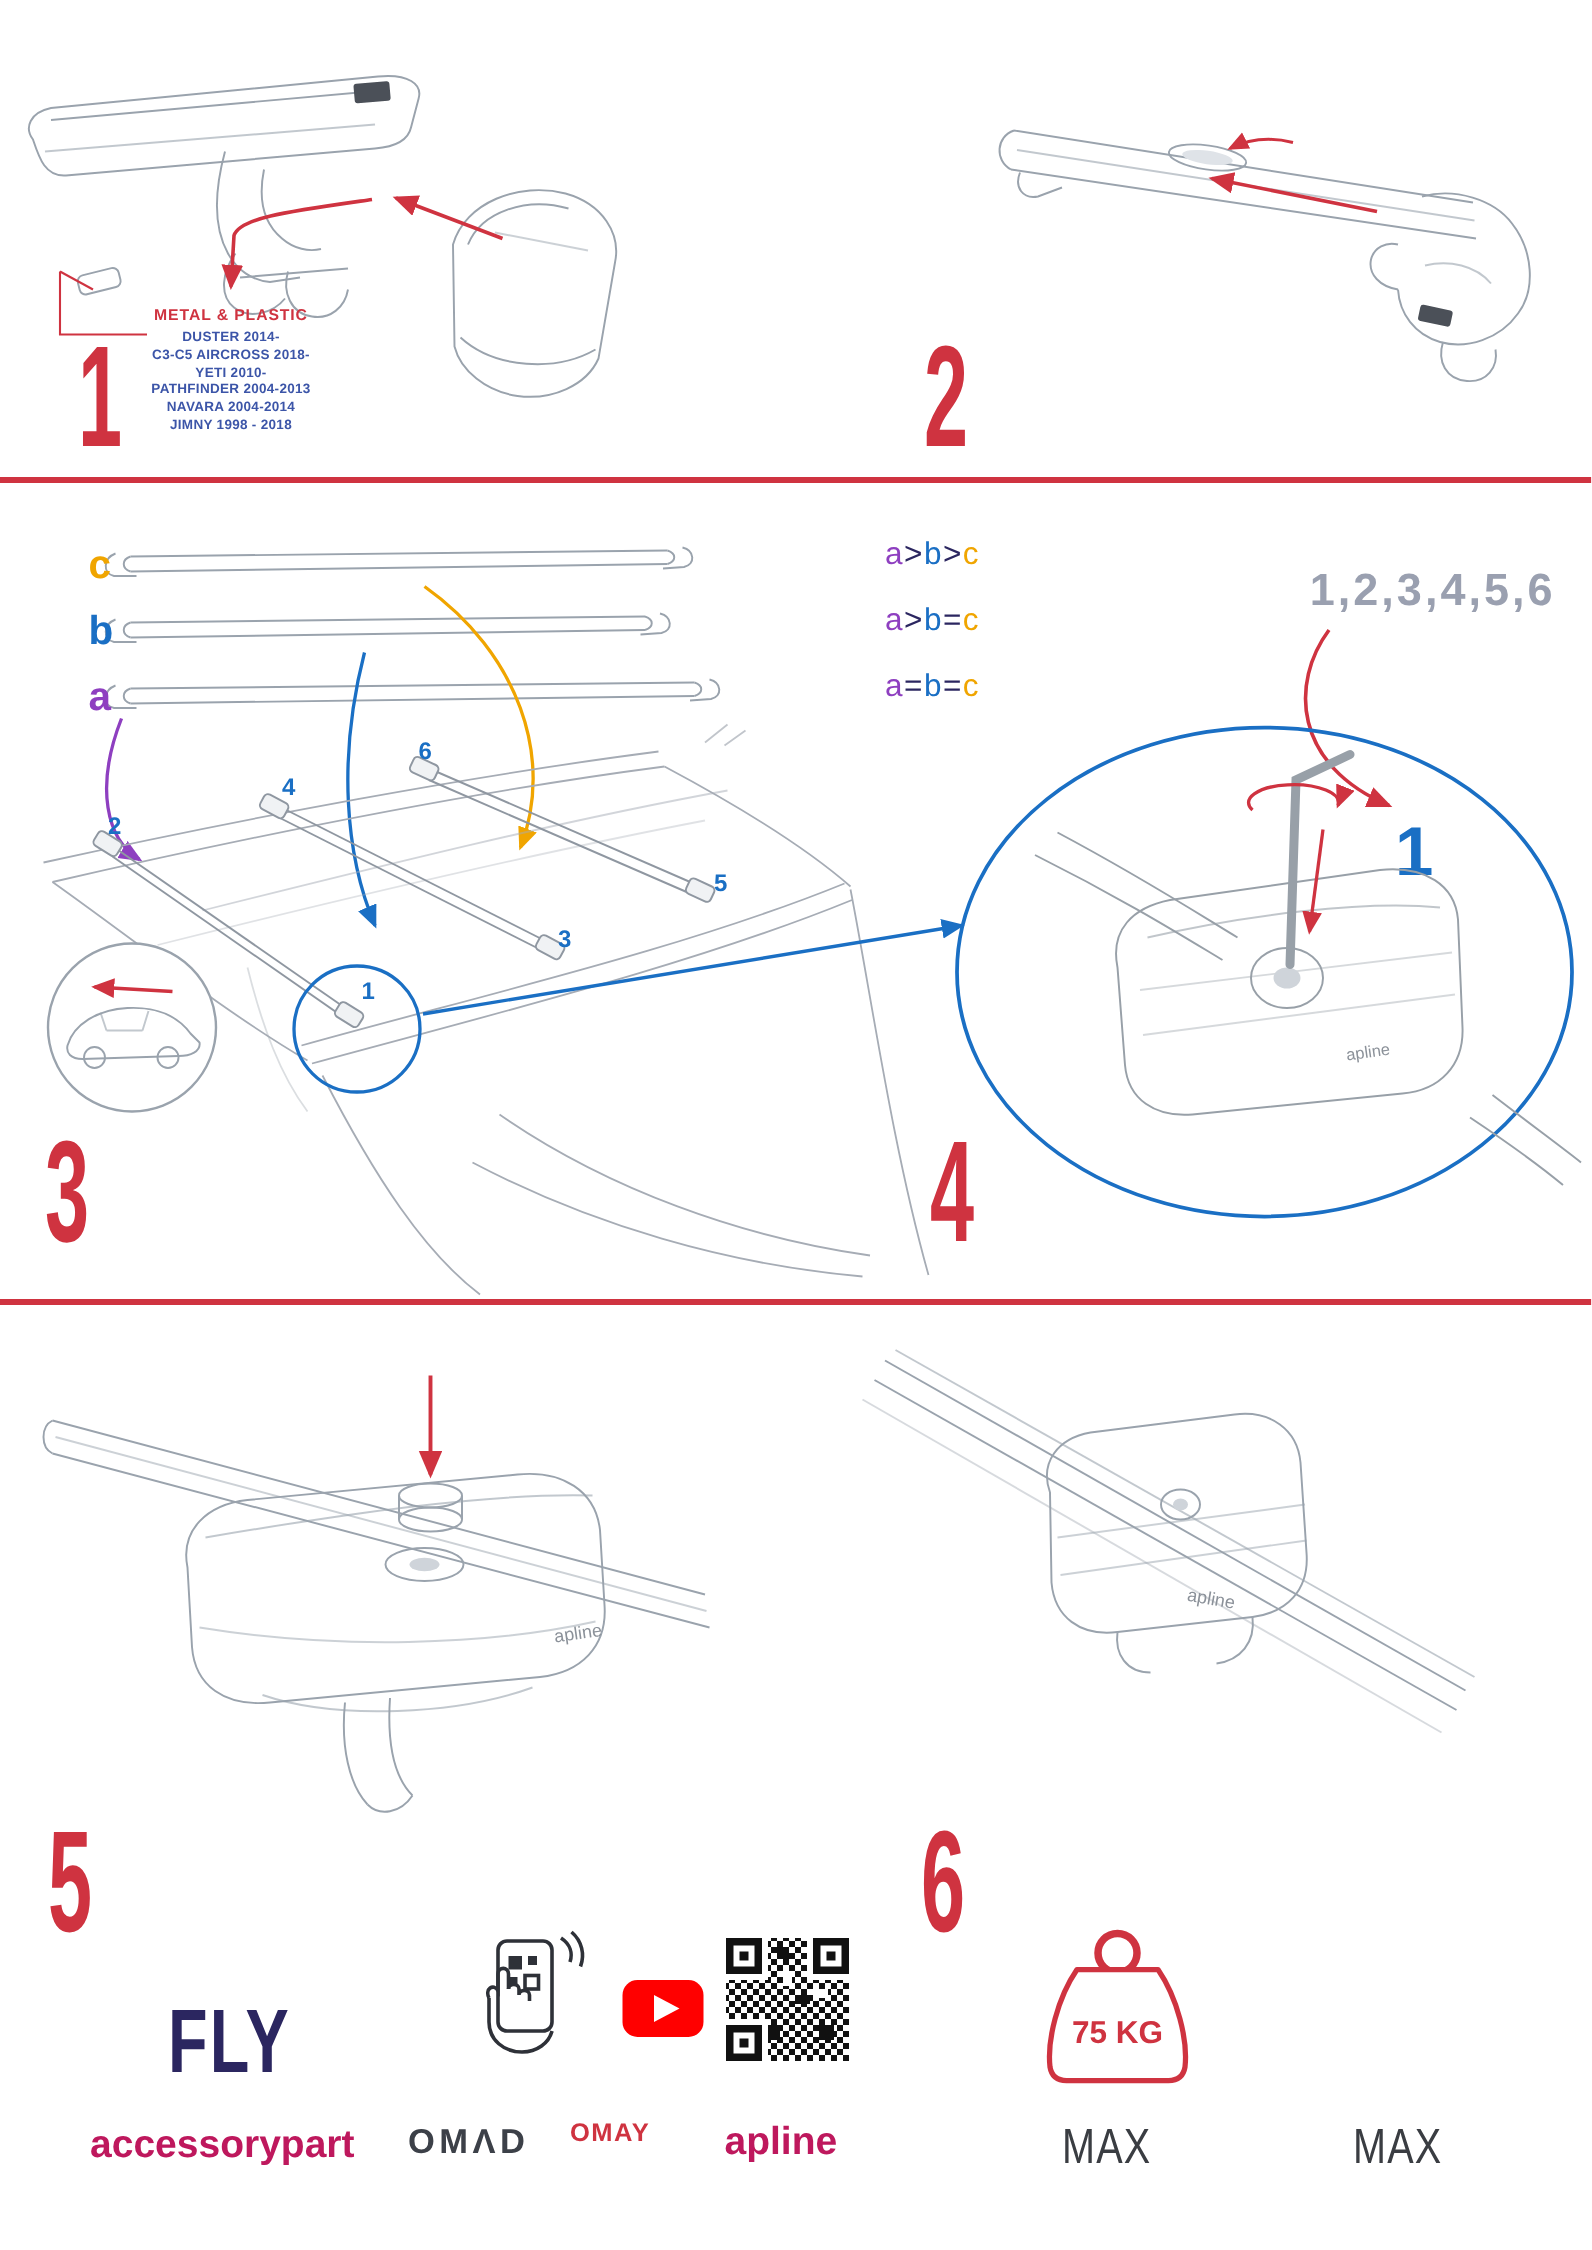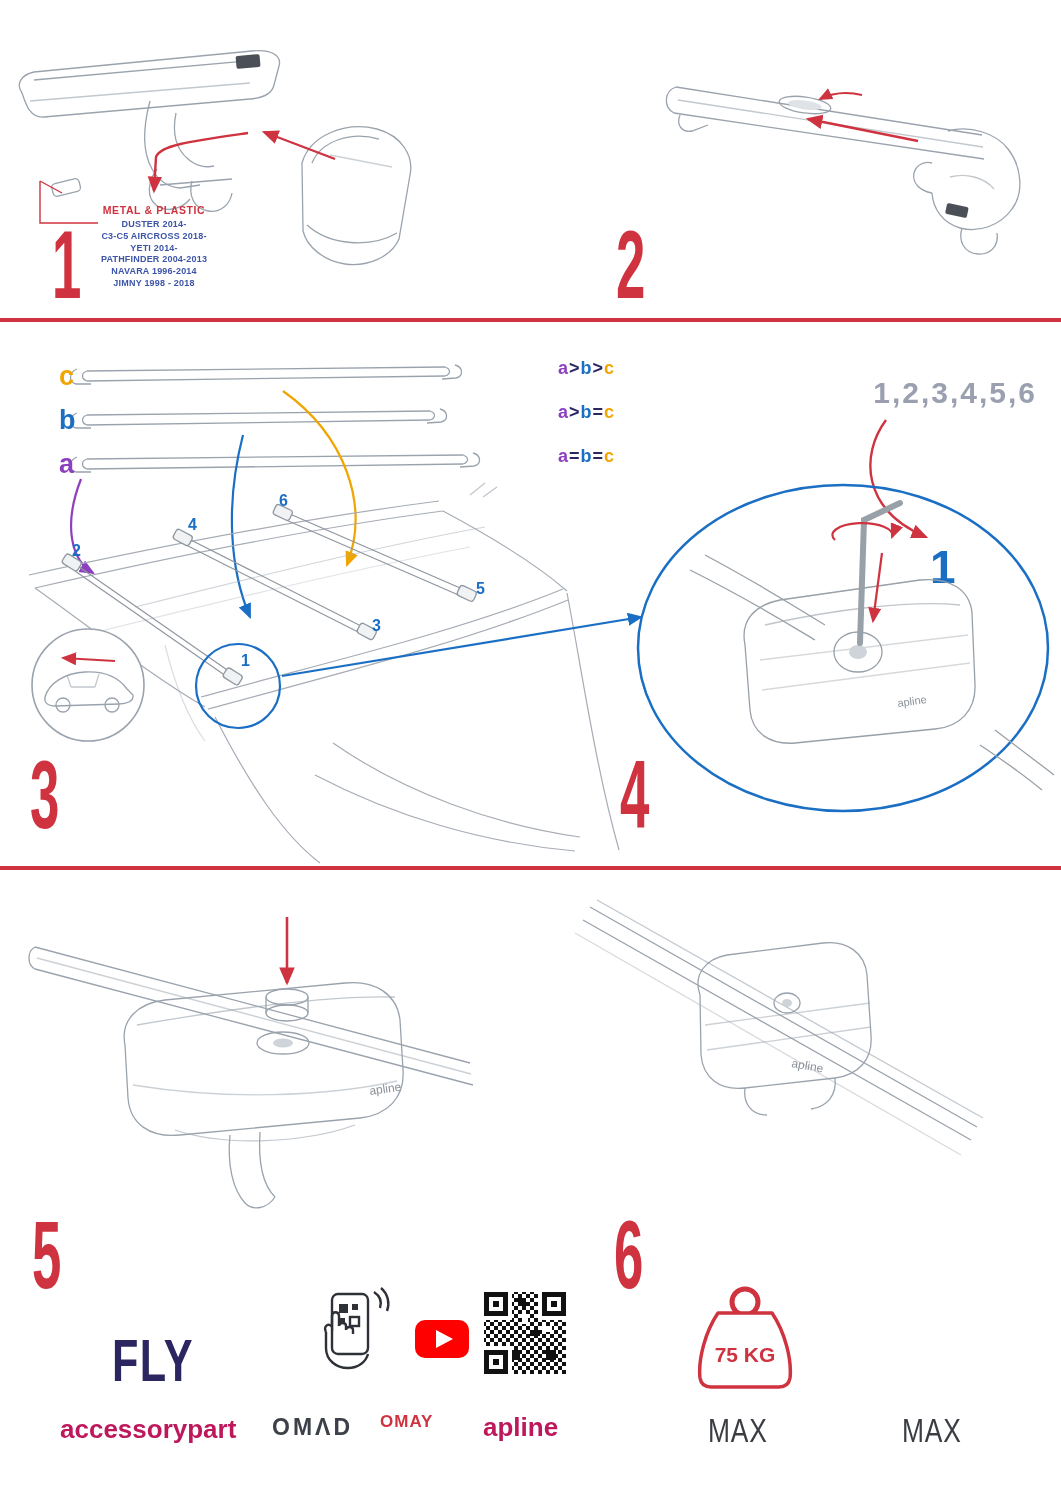--- a/index.html
+++ b/index.html
@@ -8,21 +8,21 @@
   svg{display:block;}
   svg text{font-family:"Liberation Sans",sans-serif;}
   .abs{position:absolute;}
   .stepnum{position:absolute;font-size:96px;line-height:.78;font-weight:700;color:#cf3340;
            transform:scaleX(.55);transform-origin:left top;}
   .divider{position:absolute;left:0;width:1061px;height:4px;background:#cf3340;}
   .models-block{position:absolute;left:70px;top:204px;width:168px;text-align:center;}
   .material{color:#cf3340;font-size:10.5px;font-weight:700;letter-spacing:.6px;margin-bottom:3px;}
   .model-line{color:#3c55a8;font-size:9px;line-height:11.8px;font-weight:600;letter-spacing:.2px;}
   .formulas{position:absolute;left:558px;top:358px;}
-  .formula-row{font-size:18px;font-weight:700;letter-spacing:1px;height:44px;}
+  .formula-row{font-size:21px;font-weight:400;letter-spacing:1px;height:44px;margin-left:32px;}
   .fseg-a{color:#8e3fc0;} .fseg-op{color:#2b2660;} .fseg-b{color:#1a6fc4;} .fseg-c{color:#f0a500;}
   .brand-fly{position:absolute;left:112px;top:1326px;font-size:60px;font-weight:700;color:#2b2660;
              transform:scaleX(.72);transform-origin:left top;letter-spacing:2px;}
   .brand-row{font-size:26px;font-weight:700;white-space:nowrap;}
   .dark{color:#be185d;} .red{color:#be185d;}
   .brand-omad{position:absolute;left:272px;top:1414px;font-size:23px;font-weight:600;color:#3c4048;letter-spacing:3px;}
   .brand-omay{position:absolute;left:380px;top:1412px;font-size:17px;font-weight:800;color:#cf3340;letter-spacing:1px;}
   .yt{position:absolute;left:415px;top:1320px;width:54px;height:38px;background:#ff0000;border-radius:10px;}
   .maxlabel{position:absolute;font-size:33px;color:#3a3d42;font-weight:500;letter-spacing:1px;
             transform:scaleX(.8);transform-origin:left top;}
@@ -72,23 +72,23 @@
         <path d="M248,98 C192,106 160,110 156,122 L154,156" marker-end="url(#mr)"></path>
         <path d="M40,146 L40,188 L98,188" stroke-width="1.4"></path>
         <path d="M62,158 L40,146" stroke-width="1.4"></path>
       </g>
     </svg>
   </div>
   <div class="models-block">
     <div class="material">METAL &amp; PLASTIC</div>
     <div class="model-line">DUSTER 2014-</div>
     <div class="model-line">C3-C5 AIRCROSS 2018-</div>
-    <div class="model-line">YETI 2014-</div>
+    <div class="model-line">YETI 2010-</div>
     <div class="model-line">PATHFINDER 2004-2013</div>
-    <div class="model-line">NAVARA 1996-2014</div>
+    <div class="model-line">NAVARA 2004-2014</div>
     <div class="model-line">JIMNY 1998 - 2018</div>
   </div>
   <div class="stepnum" style="left:52px;top:228px">1</div>
 
   <div class="abs" style="left:650px;top:45px">
     <svg width="410" height="230" viewBox="0 0 410 230">
       <g stroke="#9aa3ad" fill="none" stroke-width="1.3">
         <path d="M26,42 L332,90"></path>
         <path d="M24,68 L334,114"></path>
         <path d="M26,42 C14,46 13,62 24,68"></path>

